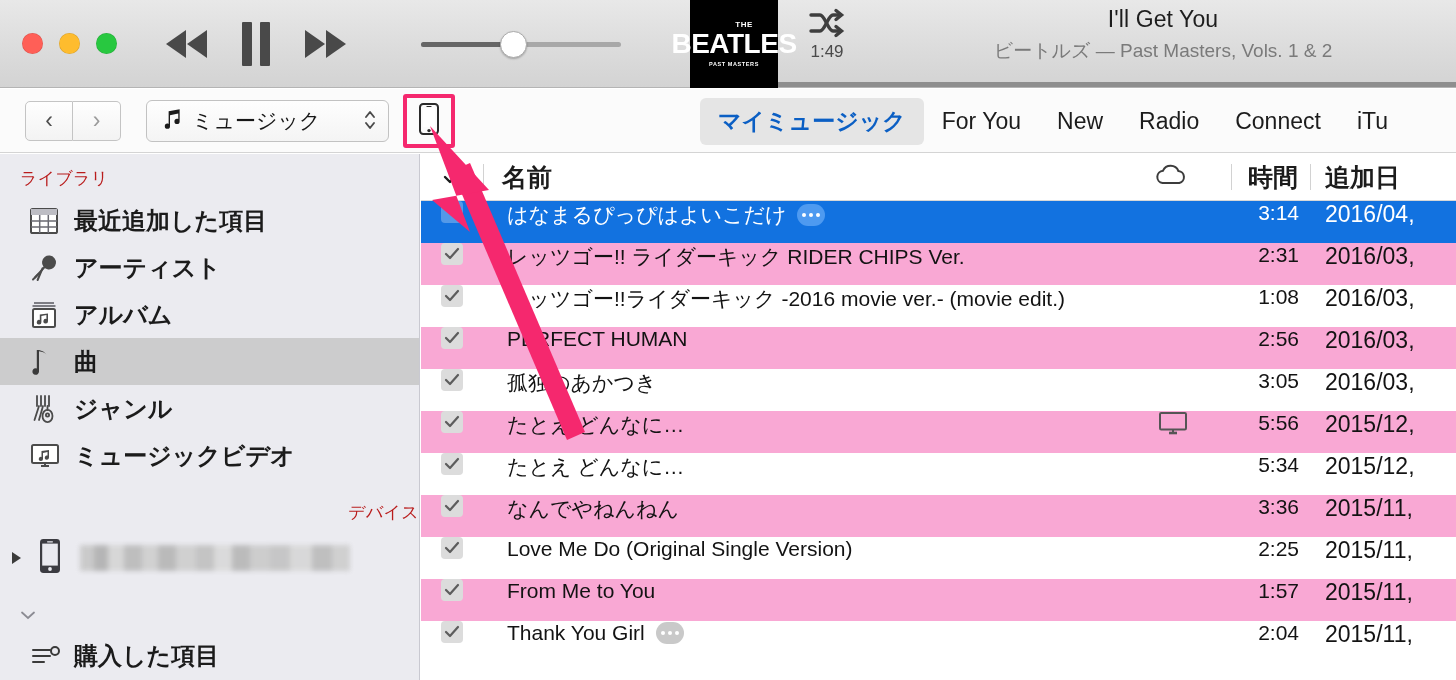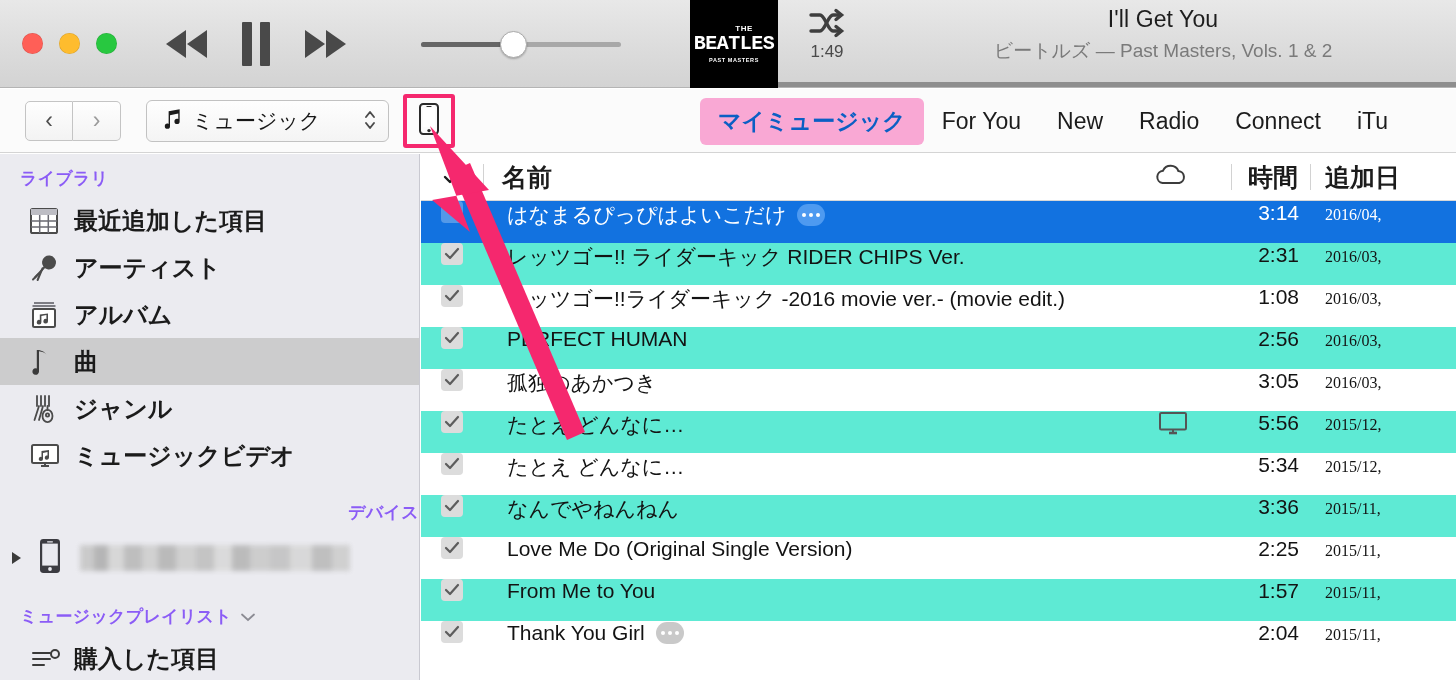--- a/index.html
+++ b/index.html
@@ -33,21 +33,21 @@
   .vol-fill  { position: absolute; left: 0; top: 10px; width: 92px; height: 5px; border-radius: 3px; background: #666; }
   .vol-knob  { position: absolute; left: 76px; top: -1px; width: 27px; height: 27px; border-radius: 50%;
                background: #fff; border: 1px solid #aaa; box-shadow: 0 1px 2px rgba(0,0,0,.25); }
 
   .albumart {
     position: absolute; left: 690px; top: 0; width: 88px; height: 88px;
     background: #000; color: #fff; display: flex; flex-direction: column;
     align-items: center; justify-content: center; line-height: 1;
   }
   .aa-the { font-size: 8px; letter-spacing: .5px; font-weight: 700; margin-left: 20px; margin-bottom: 1px; }
-  .aa-beatles { font-size: 20px; font-weight: 700; letter-spacing: -0.5px; font-family: Liberation Mono, monospace; }
+  .aa-beatles { font-size: 28px; font-weight: 700; letter-spacing: -0.5px; font-family: Liberation Sans, sans-serif; }
   .aa-sub { font-size: 5.5px; letter-spacing: .6px; font-weight: 700; margin-top: 4px; }
 
   .shuffle-col { position: absolute; left: 792px; top: 8px; width: 70px; text-align: center; }
   .elapsed { font-size: 17px; color: #4a4a4a; margin-top: 4px; }
 
   .nowplaying { position: absolute; left: 870px; right: 0; top: 6px; text-align: center; }
   .np-title { font-size: 23px; color: #1d1d1d; letter-spacing: .1px; }
   .np-sub { font-size: 19px; color: #7a7a7a; margin-top: 5px; }
 
   .progress-rail {
@@ -81,28 +81,28 @@
     margin-left: 20px; position: relative; width: 40px; height: 44px;
     display: flex; align-items: center; justify-content: center;
   }
   .device-highlight {
     position: absolute; left: -6px; top: -5px; width: 52px; height: 54px;
     border: 4px solid #f5286e; border-radius: 3px; pointer-events: none;
   }
 
   .tabs { position: absolute; left: 700px; top: 0; height: 64px; display: flex; align-items: center; gap: 0; }
   .tab { font-size: 23px; color: #1c1c1c; padding: 8px 18px; border-radius: 6px; white-space: nowrap; }
-  .tab.active { background: #f9a8d4; color: #0b5fc4; font-weight: 700; }
+  .tab.active { background: #e5e5e5; color: #0b5fc4; font-weight: 700; }
 
   
   #sidebar {
     position: absolute; left: 0; top: 154px; width: 420px; bottom: 0;
     background: #ebebf0; border-right: 1px solid #c9c9d1; overflow: hidden;
   }
-  .sec-head { font-size: 17px; color: #8b5cf6; padding: 13px 0 7px 20px; letter-spacing: .3px; font-weight: bold; }
+  .sec-head { font-size: 17px; color: #b91c1c; padding: 13px 0 7px 20px; letter-spacing: .3px; }
   .sec-head.with-chev { display: flex; align-items: center; gap: 8px; }
   .sb-item { height: 47px; display: flex; align-items: center; padding-left: 30px; }
   .sb-item.selected { background: #cccccd; }
   .sb-ico { width: 44px; display: flex; align-items: center; justify-content: flex-start; }
   .sb-label { font-size: 24px; color: #1b1b1b; font-weight: 700; }
   .disclosure { position: absolute; left: 12px; width: 0; height: 0;
     border-left: 9px solid #3b3b3b; border-top: 6px solid transparent; border-bottom: 6px solid transparent; }
   .device-row { position: relative; height: 54px; display: flex; align-items: center; padding-left: 38px; }
   .redacted {
     margin-left: 18px; width: 270px; height: 26px;
@@ -124,41 +124,41 @@
   .col-cloud { width: 120px; display: flex; align-items: center; justify-content: center; }
   .col-time { width: 78px; text-align: right; padding-right: 12px; }
   .col-date { width: 145px; padding-left: 14px; }
 
   .th-text { font-size: 25px; color: #1c1c1c; font-weight: 700; }
   .th-sep { width: 1px; height: 26px; background: #d2d2d2; }
 
   .tr {
     height: 42px; display: flex; align-items: flex-start; font-size: 21px; color: #131313;
   }
-  .tr.odd { background: #5eead4; }
+  .tr.odd { background: #f9a8d4; }
   .tr.selected { background: #1272e0; color: #fff; }
   .tname { white-space: nowrap; overflow: hidden; text-overflow: clip; }
 
   .cbox {
     width: 22px; height: 22px; border-radius: 4px; background: #dcdcdc;
     display: flex; align-items: center; justify-content: center;
   }
   .cbox svg { display: block; }
   .cbox.on-blue { background: rgba(255,255,255,.28); }
 
   .ellipsis-btn {
     width: 28px; height: 22px; border-radius: 11px; background: #c9c9c9;
     display: inline-flex; align-items: center; justify-content: center; gap: 3px;
     margin-left: 11px; flex: none;
   }
   .ellipsis-btn.on-blue { background: #4e9af0; }
   .ell-dot { width: 4px; height: 4px; border-radius: 50%; background: #fff; }
 
   .time-txt { font-size: 21px; }
-  .date-txt { font-size: 16px; font-family: Liberation Serif, serif; }
+  .date-txt { font-size: 23px; }
 
   
   #annotation { position: absolute; left: 0; top: 0; width: 1456px; height: 680px; pointer-events: none; }
 </style>
 </head>
 <body>
 
 <div id="app">
 
   <div id="titlebar">
@@ -354,21 +354,20 @@
           <rect x="2" y="1" width="20" height="34" rx="3.4" fill="#3b3b41"></rect>
           <rect x="4.2" y="5.6" width="15.6" height="22" fill="#e9e9ef"></rect>
           <circle cx="12" cy="31" r="1.9" fill="#e9e9ef"></circle>
           <rect x="9" y="3.2" width="6" height="1.2" rx=".6" fill="#e9e9ef"></rect>
         </svg>
       </span>
       <span class="redacted"></span>
     </div>
 
     <div class="sec-head with-chev" style="padding-top:20px;">
-      <span>ミュージックプレイリスト</span>
       <span>
         <svg width="16" height="10" viewBox="0 0 16 10" fill="none" stroke="#8b8b93" stroke-width="1.8" stroke-linecap="round">
             <path d="M2 2.5 L8 8 L14 2.5"></path>
           </svg>
       </span>
     </div>
 
     <div class="sb-item">
       <span class="sb-ico">
         <svg width="30" height="22" viewBox="0 0 30 22" fill="none" stroke="#3a3a3a" stroke-width="2" stroke-linecap="round">

